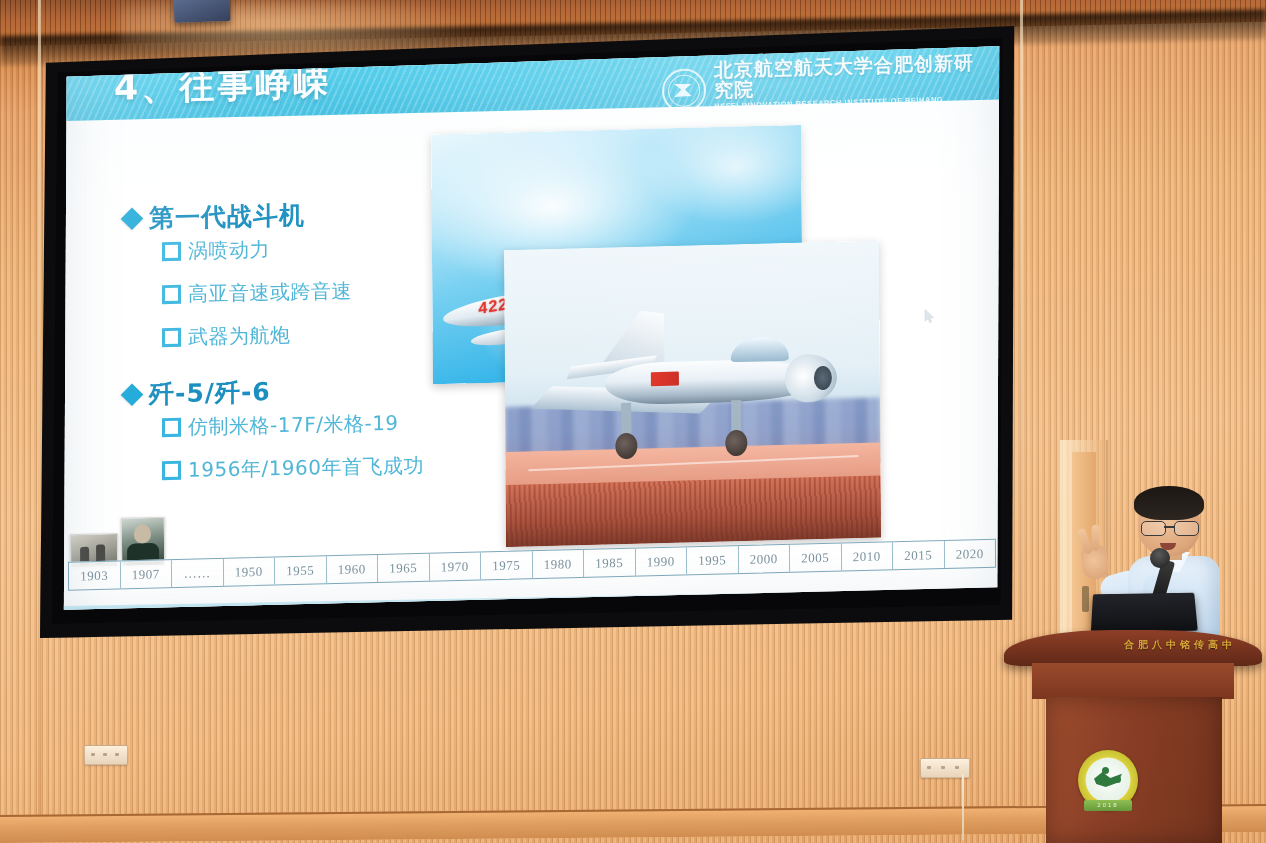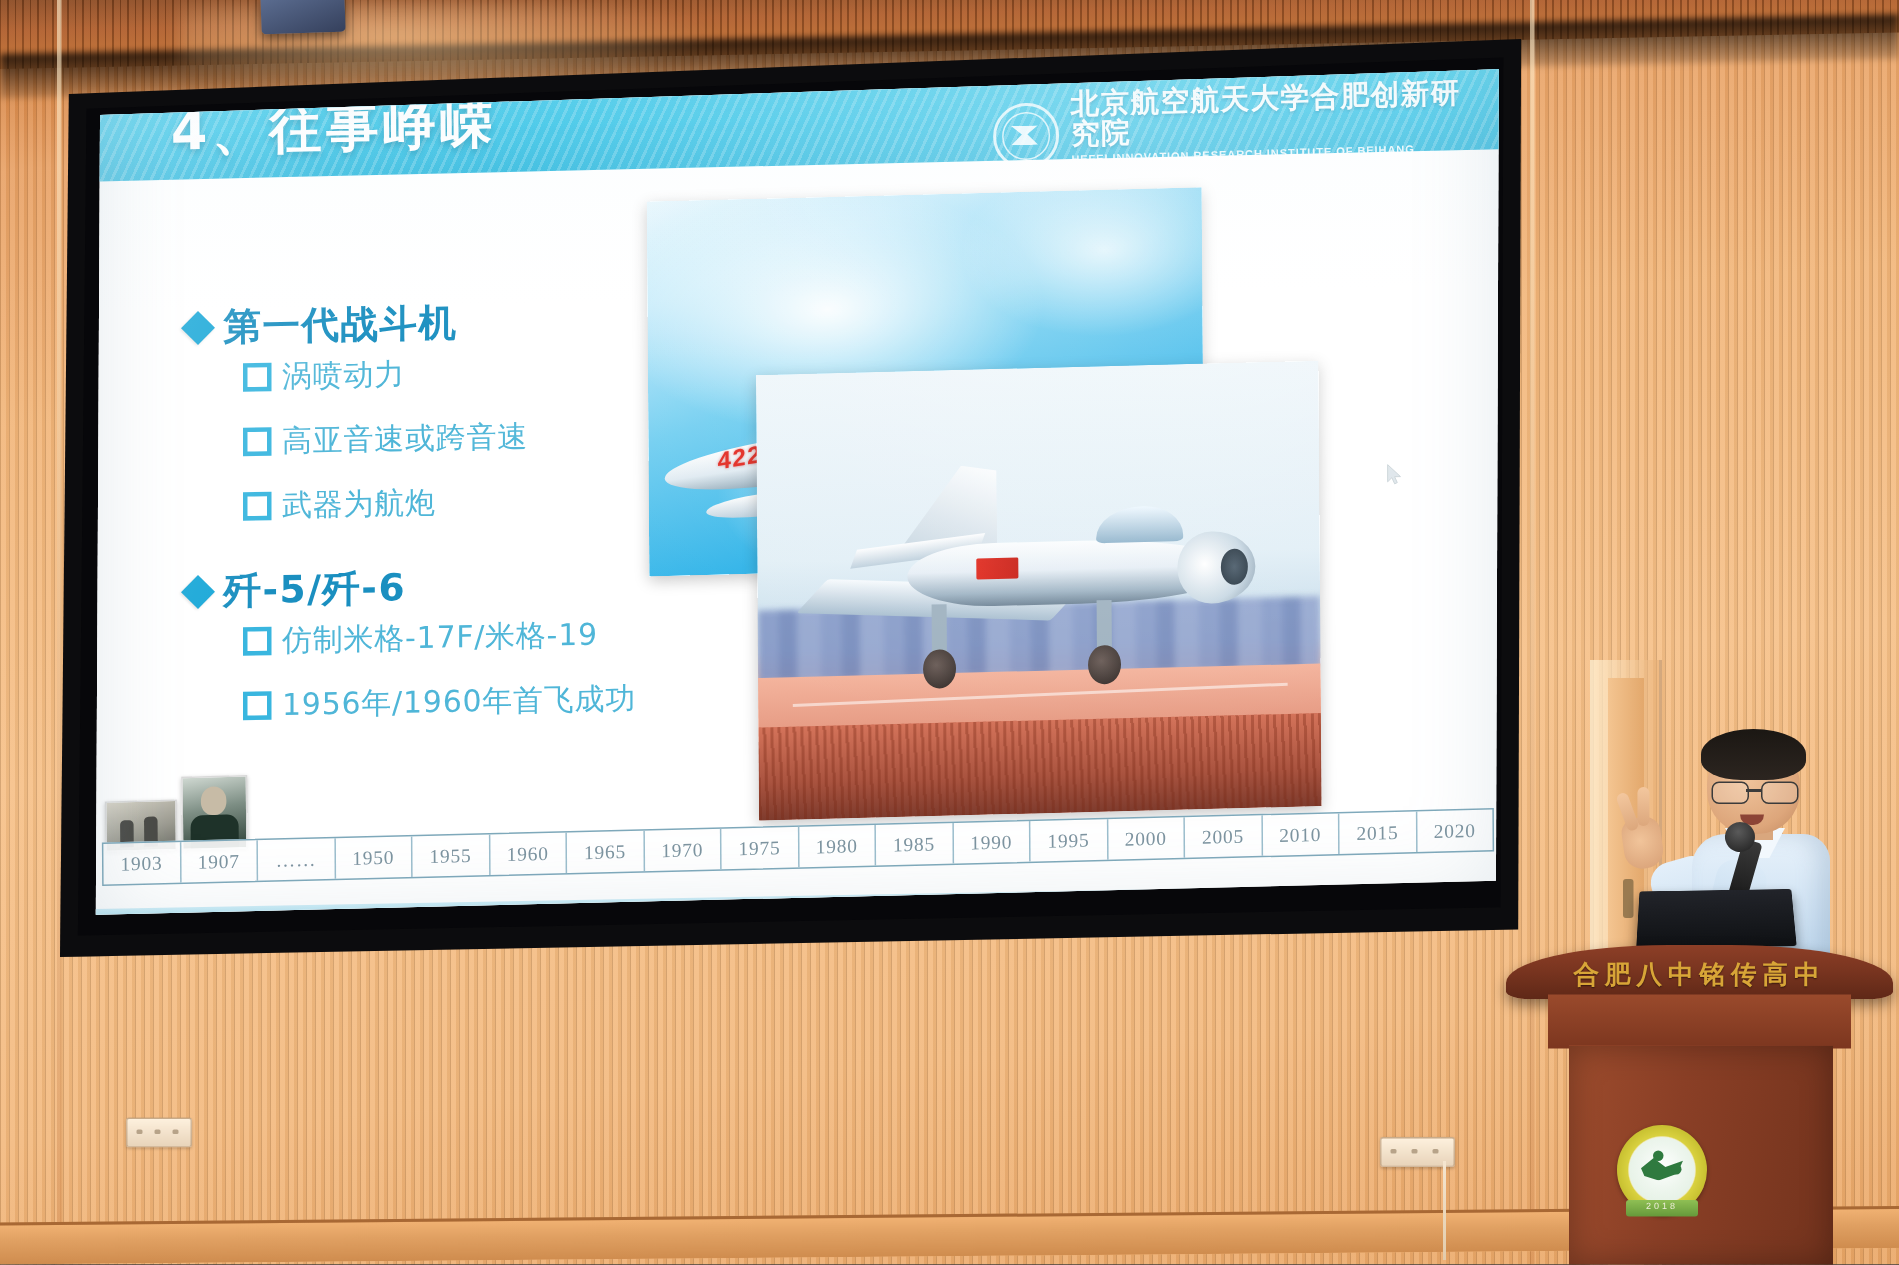--- a/index.html
+++ b/index.html
@@ -325,23 +325,23 @@
 
   
   .podium-top{
     position:absolute;left:1004px;top:630px;width:258px;height:36px;
     background:linear-gradient(180deg,#8d3f27 0%,#7a3520 45%,#5f2817 100%);
     border-radius:42% 42% 6% 6%/70% 70% 14% 14%;
     box-shadow:0 4px 9px rgba(0,0,0,.4);
   }
   .podium-top-label{
     position:absolute;left:1030px;top:638px;width:206px;
-    text-align:center;
+    text-align:right;
     font-family:"DejaVu Sans","Liberation Sans",sans-serif;
-    font-size:17px;font-weight:bold;color:#d8a537;letter-spacing:4px;
+    font-size:10px;font-weight:bold;color:#d8a537;letter-spacing:4px;
     text-shadow:0 1px 1px rgba(0,0,0,.5);
   }
   .podium-neck{
     position:absolute;left:1032px;top:663px;width:202px;height:36px;
     background:linear-gradient(180deg,#9a4a2c,#7c361f);
   }
   .podium-body{
     position:absolute;left:1046px;top:697px;width:176px;height:146px;
     background:linear-gradient(100deg,#9d4c2d 0%,#8a3f26 40%,#73331d 100%);
     box-shadow:inset 0 0 22px rgba(0,0,0,.3);

